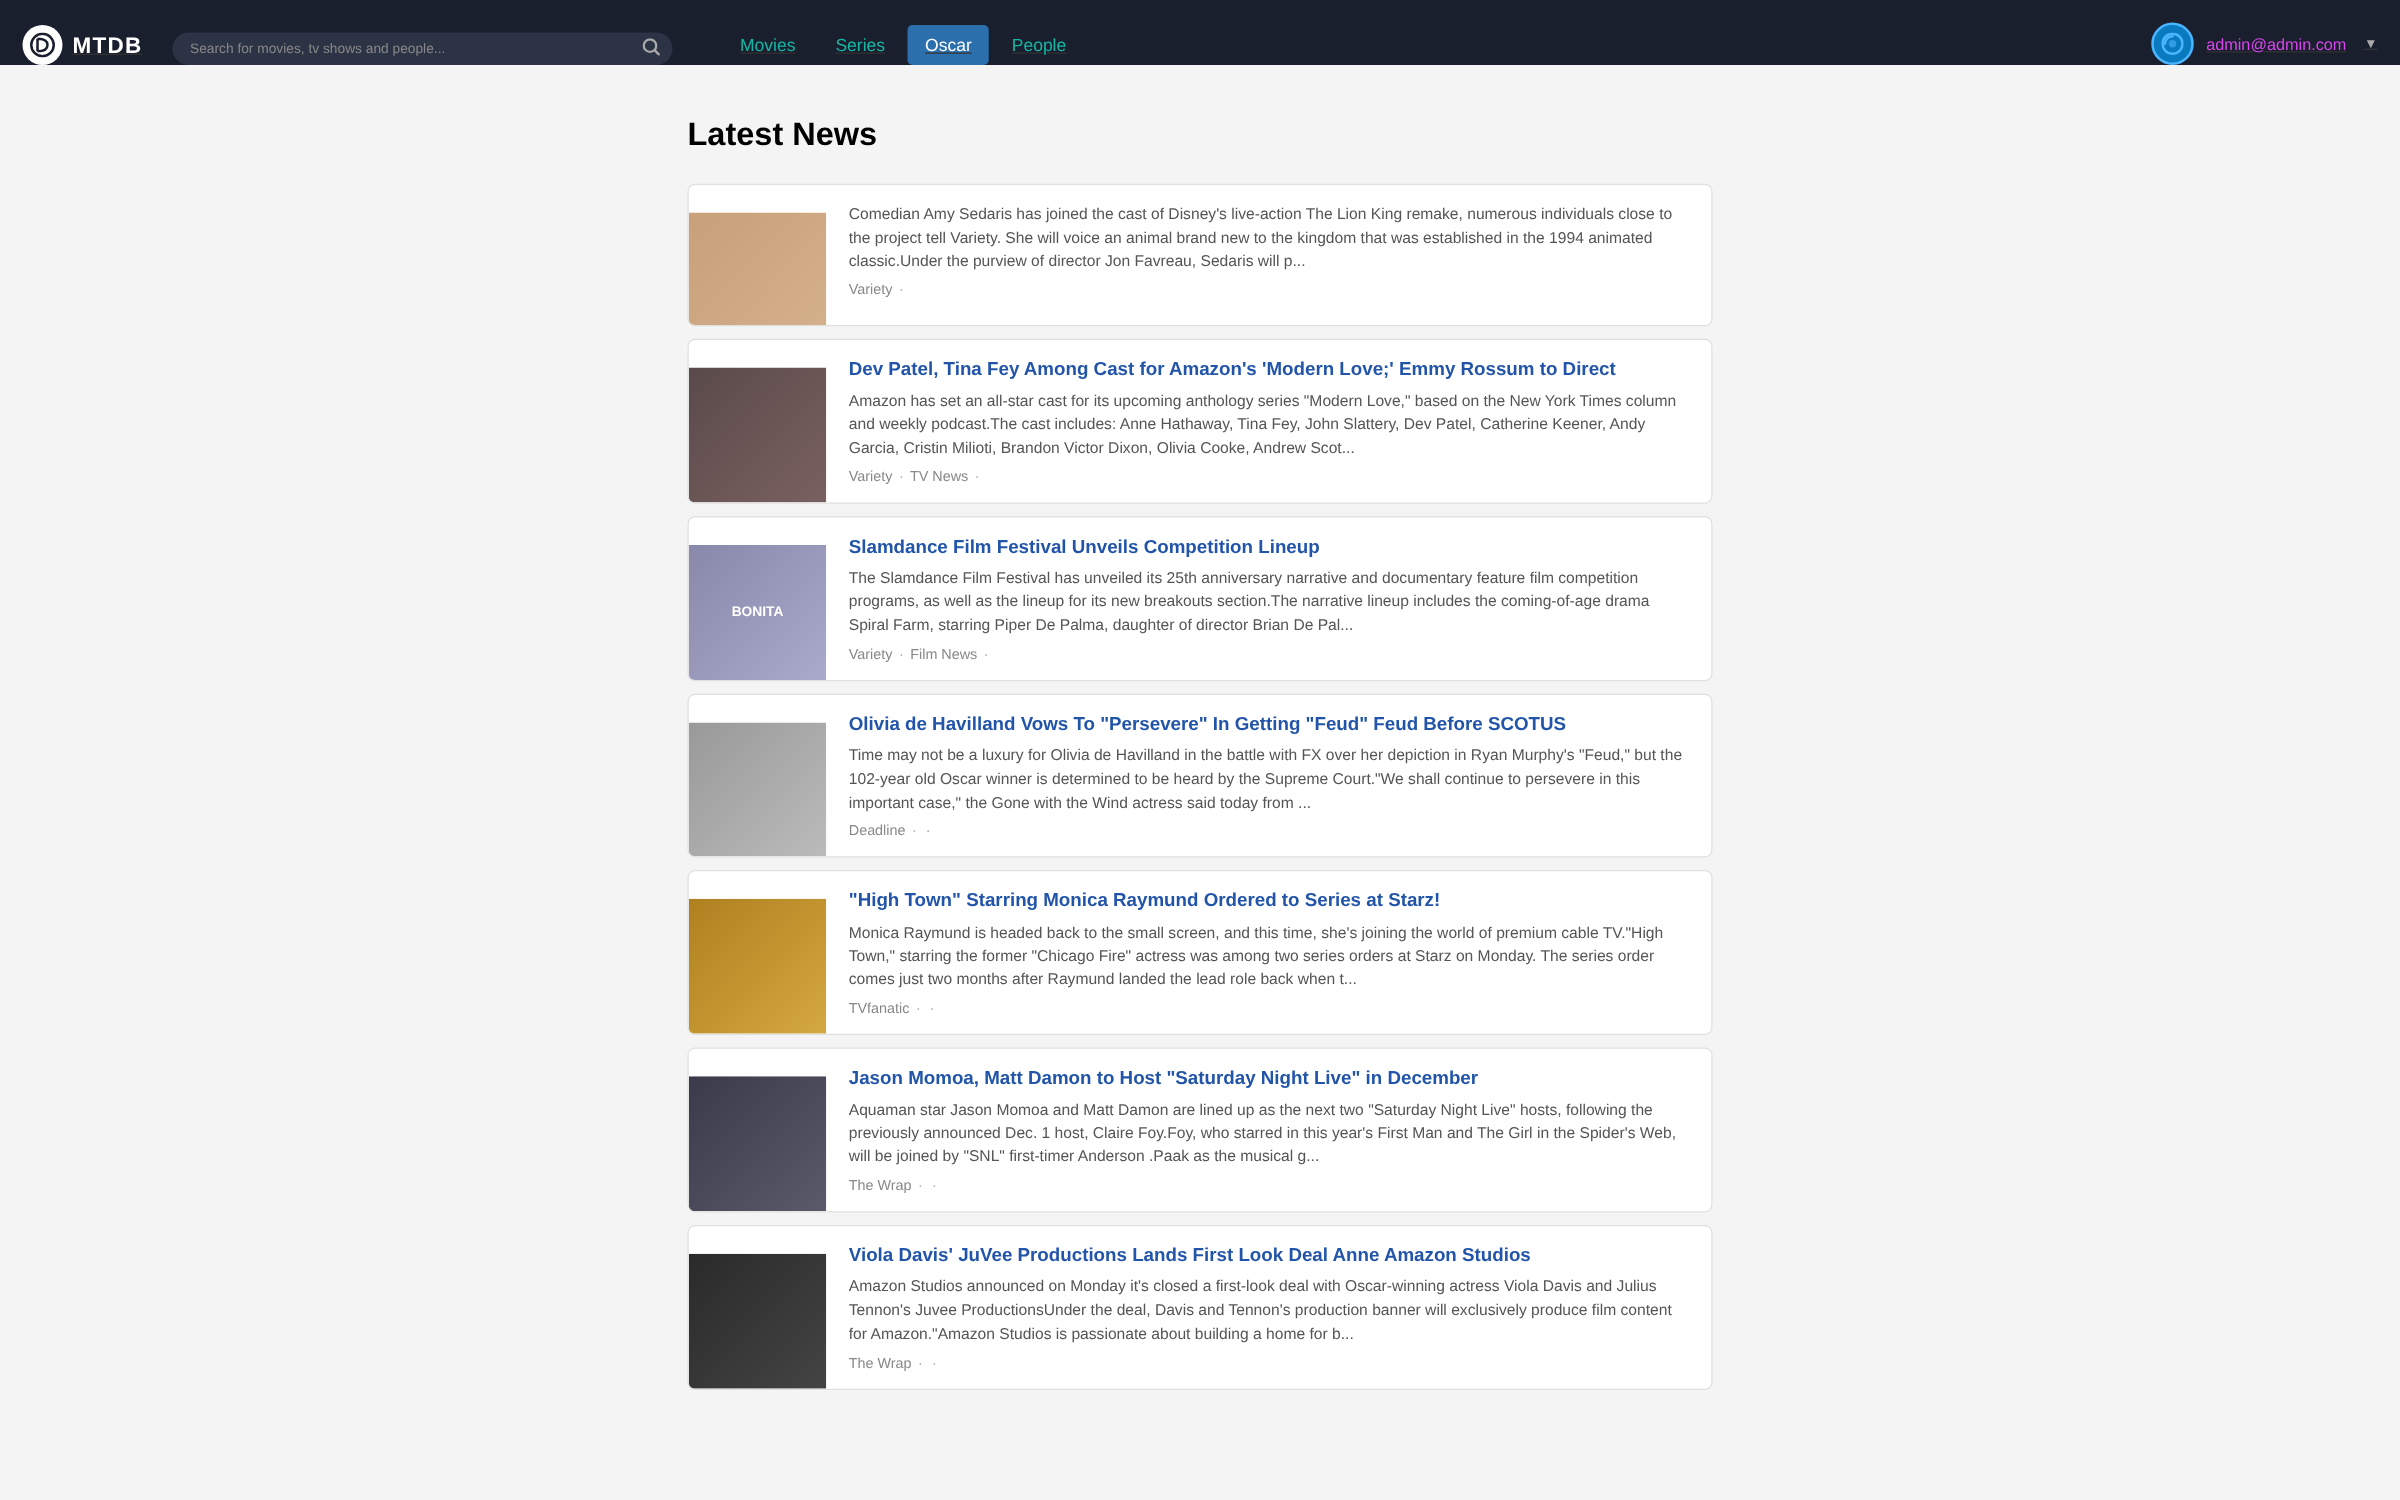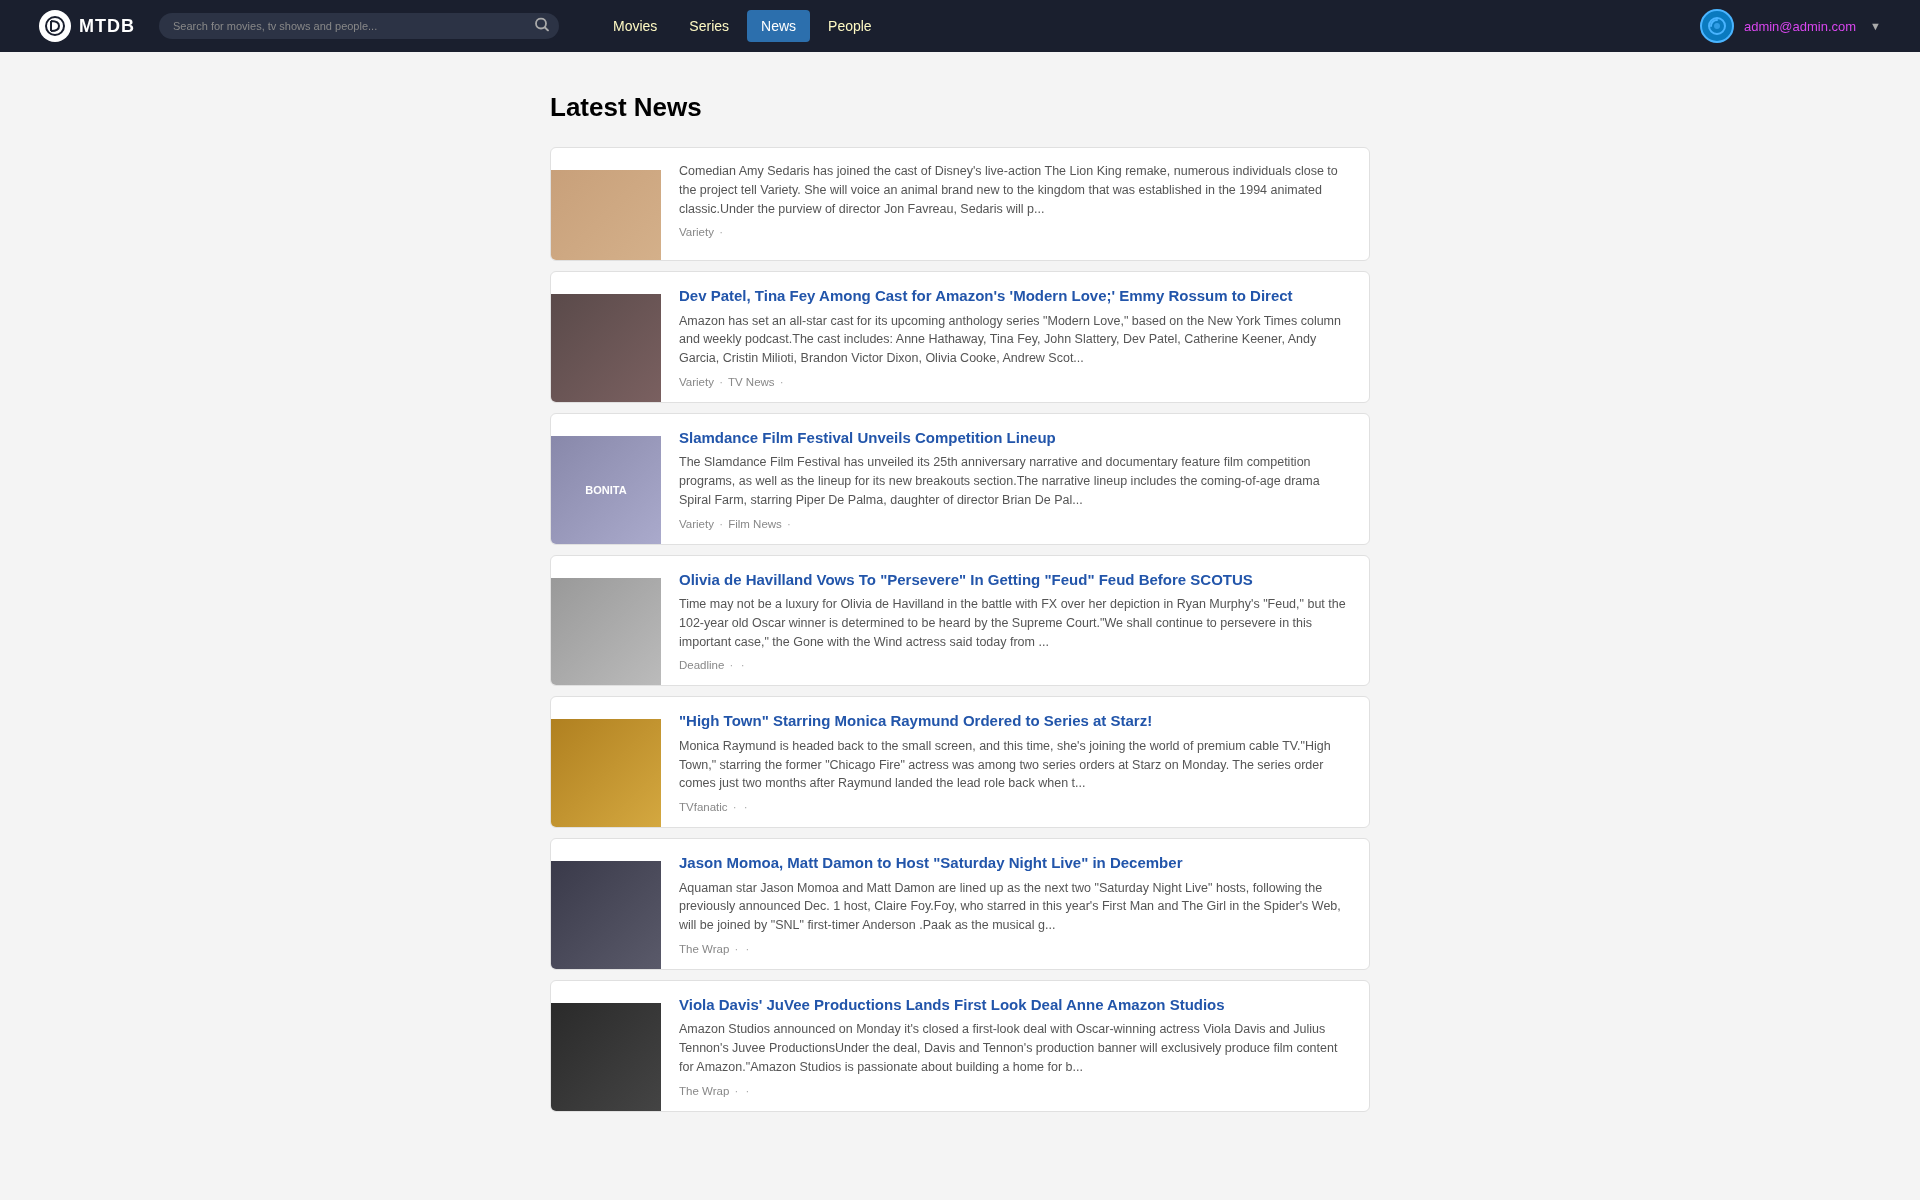--- a/index.html
+++ b/index.html
@@ -2,26 +2,27 @@
 <html><head>
   <meta charset="utf-8">
   <style>
     * { margin: 0; padding: 0; box-sizing: border-box; }
     body { font-family: Arial, sans-serif; background: #f4f4f4; color: #333; }
 
     
     .navbar {
       background: #1a1f2e;
       display: flex;
-      align-items: center;
-      padding: 0 39px;
+      align-items: flex-end;
+      padding: 0 18px;
       height: 52px;
       position: sticky;
       top: 0;
       z-index: 100;
+      text-decoration: underline;
     }
     .logo {
       display: flex;
       align-items: center;
       gap: 8px;
       margin-right: 24px;
       text-decoration: none;
     }
     .logo-icon {
       width: 32px;
@@ -69,21 +70,21 @@
       color: #aaa;
       font-size: 14px;
     }
     .nav-links {
       display: flex;
       align-items: center;
       gap: 4px;
       flex: 1;
     }
     .nav-link {
-      color: #fef9c3;
+      color: #14b8a6;
       text-decoration: none;
       padding: 8px 14px;
       font-size: 14px;
       border-radius: 4px;
       cursor: pointer;
       transition: background 0.2s;
     }
     .nav-link.active {
       background: #2c6fad;
       color: #fff;
@@ -204,21 +205,21 @@
       <svg width="14" height="14" viewBox="0 0 14 14" fill="none">
         <circle cx="6" cy="6" r="5" stroke="#aaa" stroke-width="1.8"></circle>
         <line x1="10" y1="10" x2="13" y2="13" stroke="#aaa" stroke-width="1.8" stroke-linecap="round"></line>
       </svg>
     </button>
   </div>
 
   <div class="nav-links">
     <a class="nav-link">Movies</a>
     <a class="nav-link">Series</a>
-    <a class="nav-link active">News</a>
+    <a class="nav-link active">Oscar</a>
     <a class="nav-link">People</a>
   </div>
 
   <div class="user-section">
     <div class="user-avatar">
       <svg width="18" height="18" viewBox="0 0 18 18" fill="none">
         <circle cx="9" cy="9" r="8" fill="none" stroke="#4ab4ff" stroke-width="2"></circle>
         <path d="M3 9 A6 6 0 0 1 9 3" stroke="#4ab4ff" stroke-width="2" stroke-linecap="round" fill="none"></path>
         <circle cx="9" cy="9" r="3" fill="#4ab4ff" opacity="0.6"></circle>
       </svg>

